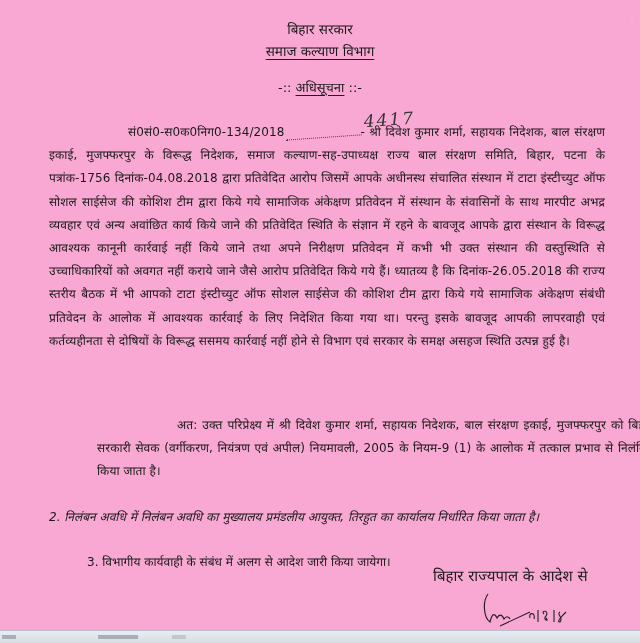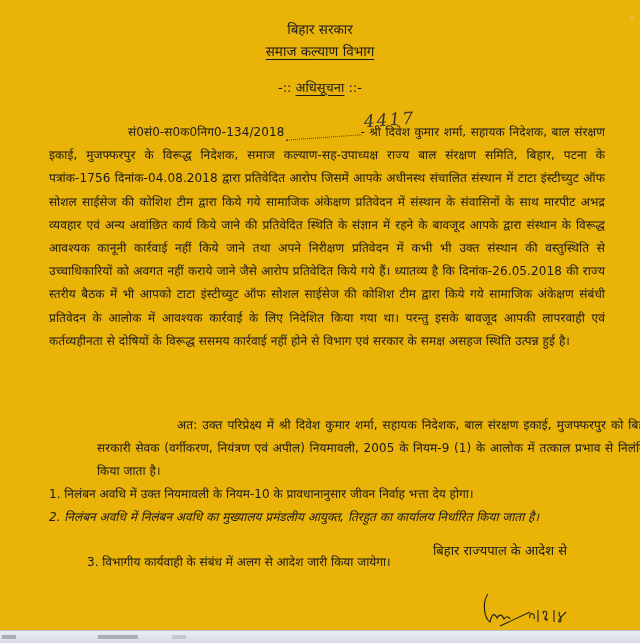--- a/index.html
+++ b/index.html
@@ -3,21 +3,21 @@
   <meta charset="utf-8">
   <style>
     html, body { margin: 0; padding: 0; }
     body {
       width: 640px; height: 643px; overflow: hidden;
       background: #ffffff;
       font-family: "DejaVu Sans", sans-serif;
       color: #1a1a1a;
       position: relative;
     }
-    .page { position: absolute; left: 0; top: 0; width: 640px; height: 630px; background: #eab308; }
+    .page { position: absolute; left: 0; top: 0; width: 640px; height: 630px; background: #f9a8d4; }
     .hdr { position: absolute; left: 0; width: 640px; text-align: center; font-size: 13.5px; }
     .hdr1 { top: 20px; }
     .hdr2 { top: 42px; text-decoration: underline; text-underline-offset: 3px; }
     .hdr3 { top: 78px; font-size: 13px; }
     .hdr3 .u { text-decoration: underline; text-underline-offset: 3px; }
     .body-text {
       position: absolute; left: 49px; width: 556px;
       font-size: 12px; line-height: 23.2px; text-align: justify;
       letter-spacing: 0.1px;
     }
@@ -27,21 +27,21 @@
     .i1 { top: 483px; }
     .i2 { top: 506px; font-style: italic; }
     .i3 { top: 551px; margin-left: 38px; }
     .handno {
       font-family: "DejaVu Serif", serif; font-style: italic;
       font-size: 17px; color: #333; letter-spacing: 2px;
       display: inline-block; transform: translateY(-6px) rotate(-4deg);
       width: 76px; position: relative;
     }
     .dots { position: absolute; left: 0; bottom: -2px; width: 76px; border-bottom: 1px dotted #444; height: 0; }
-    .sig-text { position: absolute; left: 433px; top: 541px; font-size: 13px; }
+    .sig-text { position: absolute; left: 433px; top: 565px; font-size: 15px; }
     .signature { position: absolute; left: 480px; top: 588px; width: 110px; height: 40px; }
     .statusbar {
       position: absolute; left: 0; top: 630px; width: 640px; height: 13px;
       background: linear-gradient(#e9edf3, #d6dbe2);
       border-top: 1px solid #b9c0c9;
     }
     .sb-seg { position: absolute; top: 4px; height: 4px; background: #a8aeb6; }
     .corner-dot { position: absolute; left: 631px; top: 17px; width: 2px; height: 2px; background: #cfcfcf; border-radius: 1px; }
   </style>
 </head>
@@ -55,21 +55,20 @@
   <div class="hdr hdr3">
     <span>-:: </span><span class="u">अधिसूचना</span><span> ::-</span>
   </div>
 
   <div class="body-text p1">
     <span>सं0सं0-स0क0निग0-134/2018</span><span class="handno"><span>4417</span><span class="dots"></span></span><span>-</span><span> श्री दिवेश कुमार शर्मा, सहायक निदेशक, बाल संरक्षण इकाई, मुजफ्फरपुर के विरूद्ध निदेशक, समाज कल्याण-सह-उपाध्यक्ष राज्य बाल संरक्षण समिति, बिहार, पटना के पत्रांक-1756 दिनांक-04.08.2018 द्वारा प्रतिवेदित आरोप जिसमें आपके अधीनस्थ संचालित संस्थान में टाटा इंस्टीच्युट ऑफ सोशल साईसेज की कोशिश टीम द्वारा किये गये सामाजिक अंकेक्षण प्रतिवेदन में संस्थान के संवासिनों के साथ मारपीट अभद्र व्यवहार एवं अन्य अवांछित कार्य किये जाने की प्रतिवेदित स्थिति के संज्ञान में रहने के बावजूद आपके द्वारा संस्थान के विरूद्ध आवश्यक कानूनी कार्रवाई नहीं किये जाने तथा अपने निरीक्षण प्रतिवेदन में कभी भी उक्त संस्थान की वस्तुस्थिति से उच्चाधिकारियों को अवगत नहीं कराये जाने जैसे आरोप प्रतिवेदित किये गये हैं। ध्यातव्य है कि दिनांक-26.05.2018 की राज्य स्तरीय बैठक में भी आपको टाटा इंस्टीच्युट ऑफ सोशल साईसेज की कोशिश टीम द्वारा किये गये सामाजिक अंकेक्षण संबंधी प्रतिवेदन के आलोक में आवश्यक कार्रवाई के लिए निदेशित किया गया था। परन्तु इसके बावजूद आपकी लापरवाही एवं कर्तव्यहीनता से दोषियों के विरूद्ध ससमय कार्रवाई नहीं होने से विभाग एवं सरकार के समक्ष असहज स्थिति उत्पन्न हुई है।</span>
   </div>
 
   <div class="body-text p2">अत: उक्त परिप्रेक्ष्य में श्री दिवेश कुमार शर्मा, सहायक निदेशक, बाल संरक्षण इकाई, मुजफ्फरपुर को बिहार सरकारी सेवक (वर्गीकरण, नियंत्रण एवं अपील) नियमावली, 2005 के नियम-9 (1) के आलोक में तत्काल प्रभाव से निलंबित किया जाता है।</div>
 
-  <div class="item i1">1. निलंबन अवधि में उक्त नियमावली के नियम-10 के प्रावधानानुसार जीवन निर्वाह भत्ता देय होगा।</div>
   <div class="item i2">2. निलंबन अवधि में निलंबन अवधि का मुख्यालय प्रमंडलीय आयुक्त, तिरहुत का कार्यालय निर्धारित किया जाता है।</div>
   <div class="item i3">3. विभागीय कार्यवाही के संबंध में अलग से आदेश जारी किया जायेगा।</div>
 
   <div class="sig-text">बिहार राज्यपाल के आदेश से</div>
 
   <svg class="signature" viewBox="0 0 110 40">
     <path d="M8 6 C2 14, 4 30, 10 34 C12 26, 14 24, 17 30 C19 26, 22 26, 24 31 C26 28, 28 28, 30 31" fill="none" stroke="#222" stroke-width="1.2"></path>
     <path d="M20 38 L50 24" fill="none" stroke="#222" stroke-width="1.1"></path>
     <path d="M50 30 C48 24, 56 24, 54 31 M58 22 L58 34 M64 26 C60 22, 70 22, 66 28 C62 32, 70 34, 66 30 M74 22 L74 34 M80 24 C76 26, 84 30, 80 34 C76 34, 82 28, 86 24" fill="none" stroke="#222" stroke-width="1.1"></path>
   </svg>

